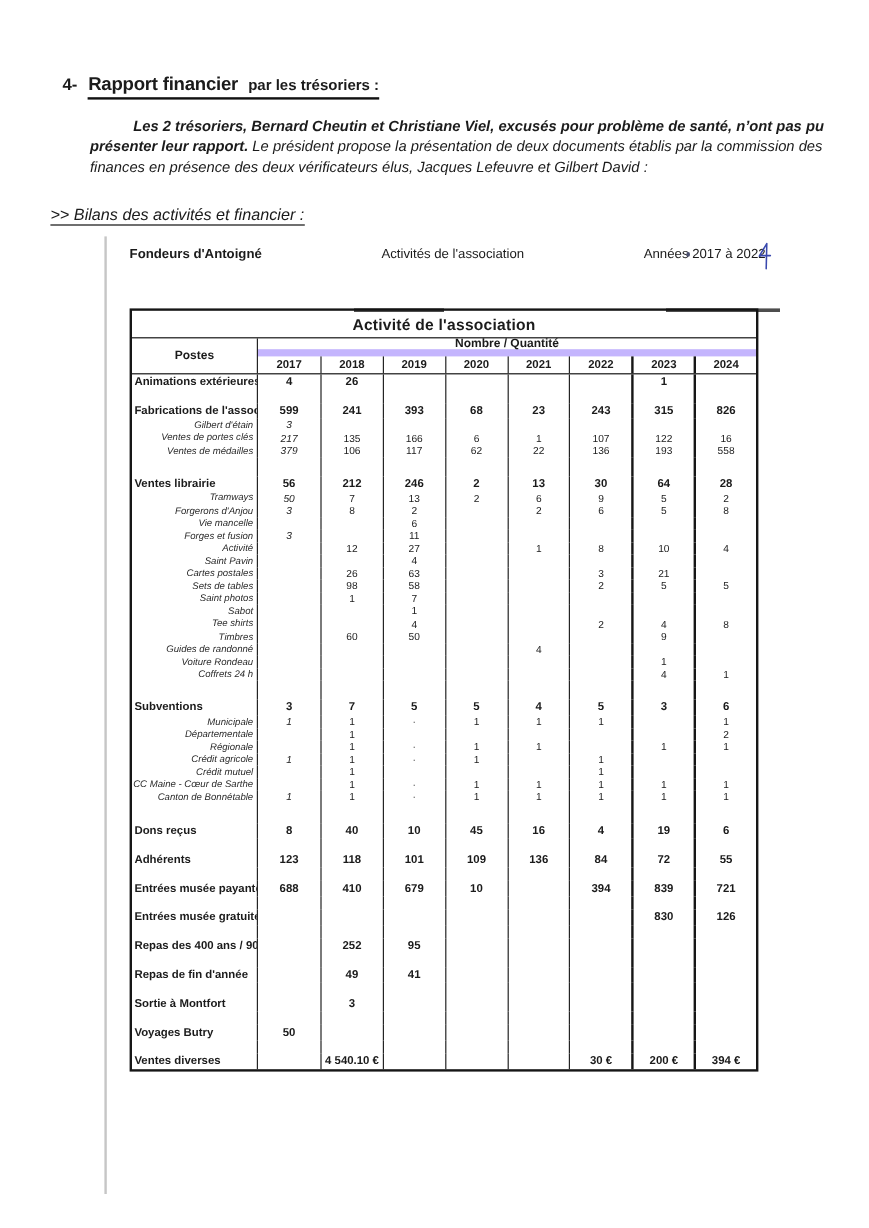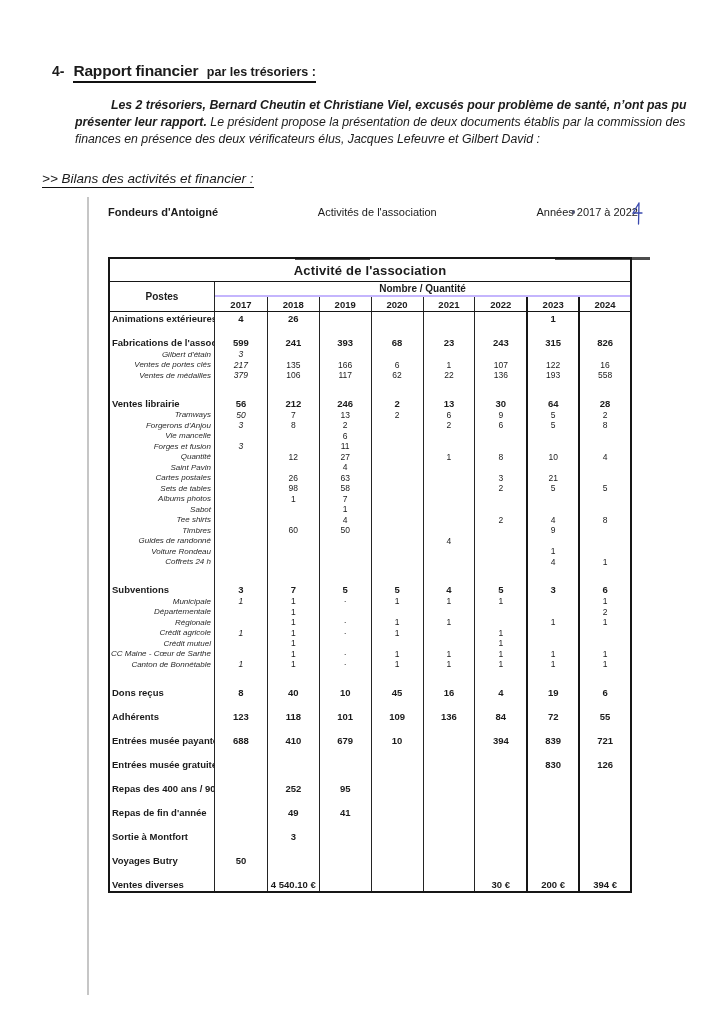--- a/index.html
+++ b/index.html
@@ -31,21 +31,21 @@
   .table{position:absolute;left:108px;top:257px;width:524px;border:2.5px solid #161616;
          background:#fff;box-sizing:border-box;}
   .smudge{position:absolute;height:3px;background:#111;opacity:.75;top:-2px;}
   .sm1{left:185px;width:75px;} .sm2{left:445px;width:95px;}
   .trow,.hgrid{display:grid;grid-template-columns:105px repeat(8,1fr);}
   .hrow-title{height:22px;border-bottom:1.6px solid #161616;display:flex;align-items:center;
         justify-content:center;font-weight:bold;font-size:13px;letter-spacing:.2px;}
   .hgrid{grid-template-rows:15px 14px;border-bottom:1.6px solid #161616;}
   .postes{grid-row:1/3;grid-column:1;border-right:1.4px solid #242424;display:flex;
         align-items:center;justify-content:center;font-weight:bold;font-size:10px;}
-  .group{grid-column:2/10;border-bottom:2px solid #c4b5fd;display:flex;align-items:center;
+  .group{grid-column:2/10;border-bottom:6px solid #c4b5fd;display:flex;align-items:center;
         justify-content:center;font-weight:bold;font-size:10px;}
   .yh{display:flex;align-items:center;justify-content:center;font-weight:bold;font-size:9.5px;
         border-left:1px solid #242424;}
   .yh.y0{border-left:none;}
   .yh.y6,.yh.y7{border-left:2.2px solid #161616;}
 
   .c{box-sizing:border-box;}
   .c.label{border-right:1.4px solid #242424;overflow:hidden;white-space:nowrap;}
   .c.y{border-left:1px solid #242424;display:flex;align-items:center;justify-content:center;}
   .c.y.y0{border-left:none;}
@@ -234,21 +234,21 @@
           <div class="c y y0">3</div>
           <div class="c y y1"></div>
           <div class="c y y2">11</div>
           <div class="c y y3"></div>
           <div class="c y y4"></div>
           <div class="c y y5"></div>
           <div class="c y y6"></div>
           <div class="c y y7"></div>
         </div>
         <div class="trow sub">
-          <div class="c label">Quantité</div>
+          <div class="c label">Activité</div>
           <div class="c y y0"></div>
           <div class="c y y1">12</div>
           <div class="c y y2">27</div>
           <div class="c y y3"></div>
           <div class="c y y4">1</div>
           <div class="c y y5">8</div>
           <div class="c y y6">10</div>
           <div class="c y y7">4</div>
         </div>
         <div class="trow sub">
@@ -278,21 +278,21 @@
           <div class="c y y0"></div>
           <div class="c y y1">98</div>
           <div class="c y y2">58</div>
           <div class="c y y3"></div>
           <div class="c y y4"></div>
           <div class="c y y5">2</div>
           <div class="c y y6">5</div>
           <div class="c y y7">5</div>
         </div>
         <div class="trow sub">
-          <div class="c label">Albums photos</div>
+          <div class="c label">Saint photos</div>
           <div class="c y y0"></div>
           <div class="c y y1">1</div>
           <div class="c y y2">7</div>
           <div class="c y y3"></div>
           <div class="c y y4"></div>
           <div class="c y y5"></div>
           <div class="c y y6"></div>
           <div class="c y y7"></div>
         </div>
         <div class="trow sub">

